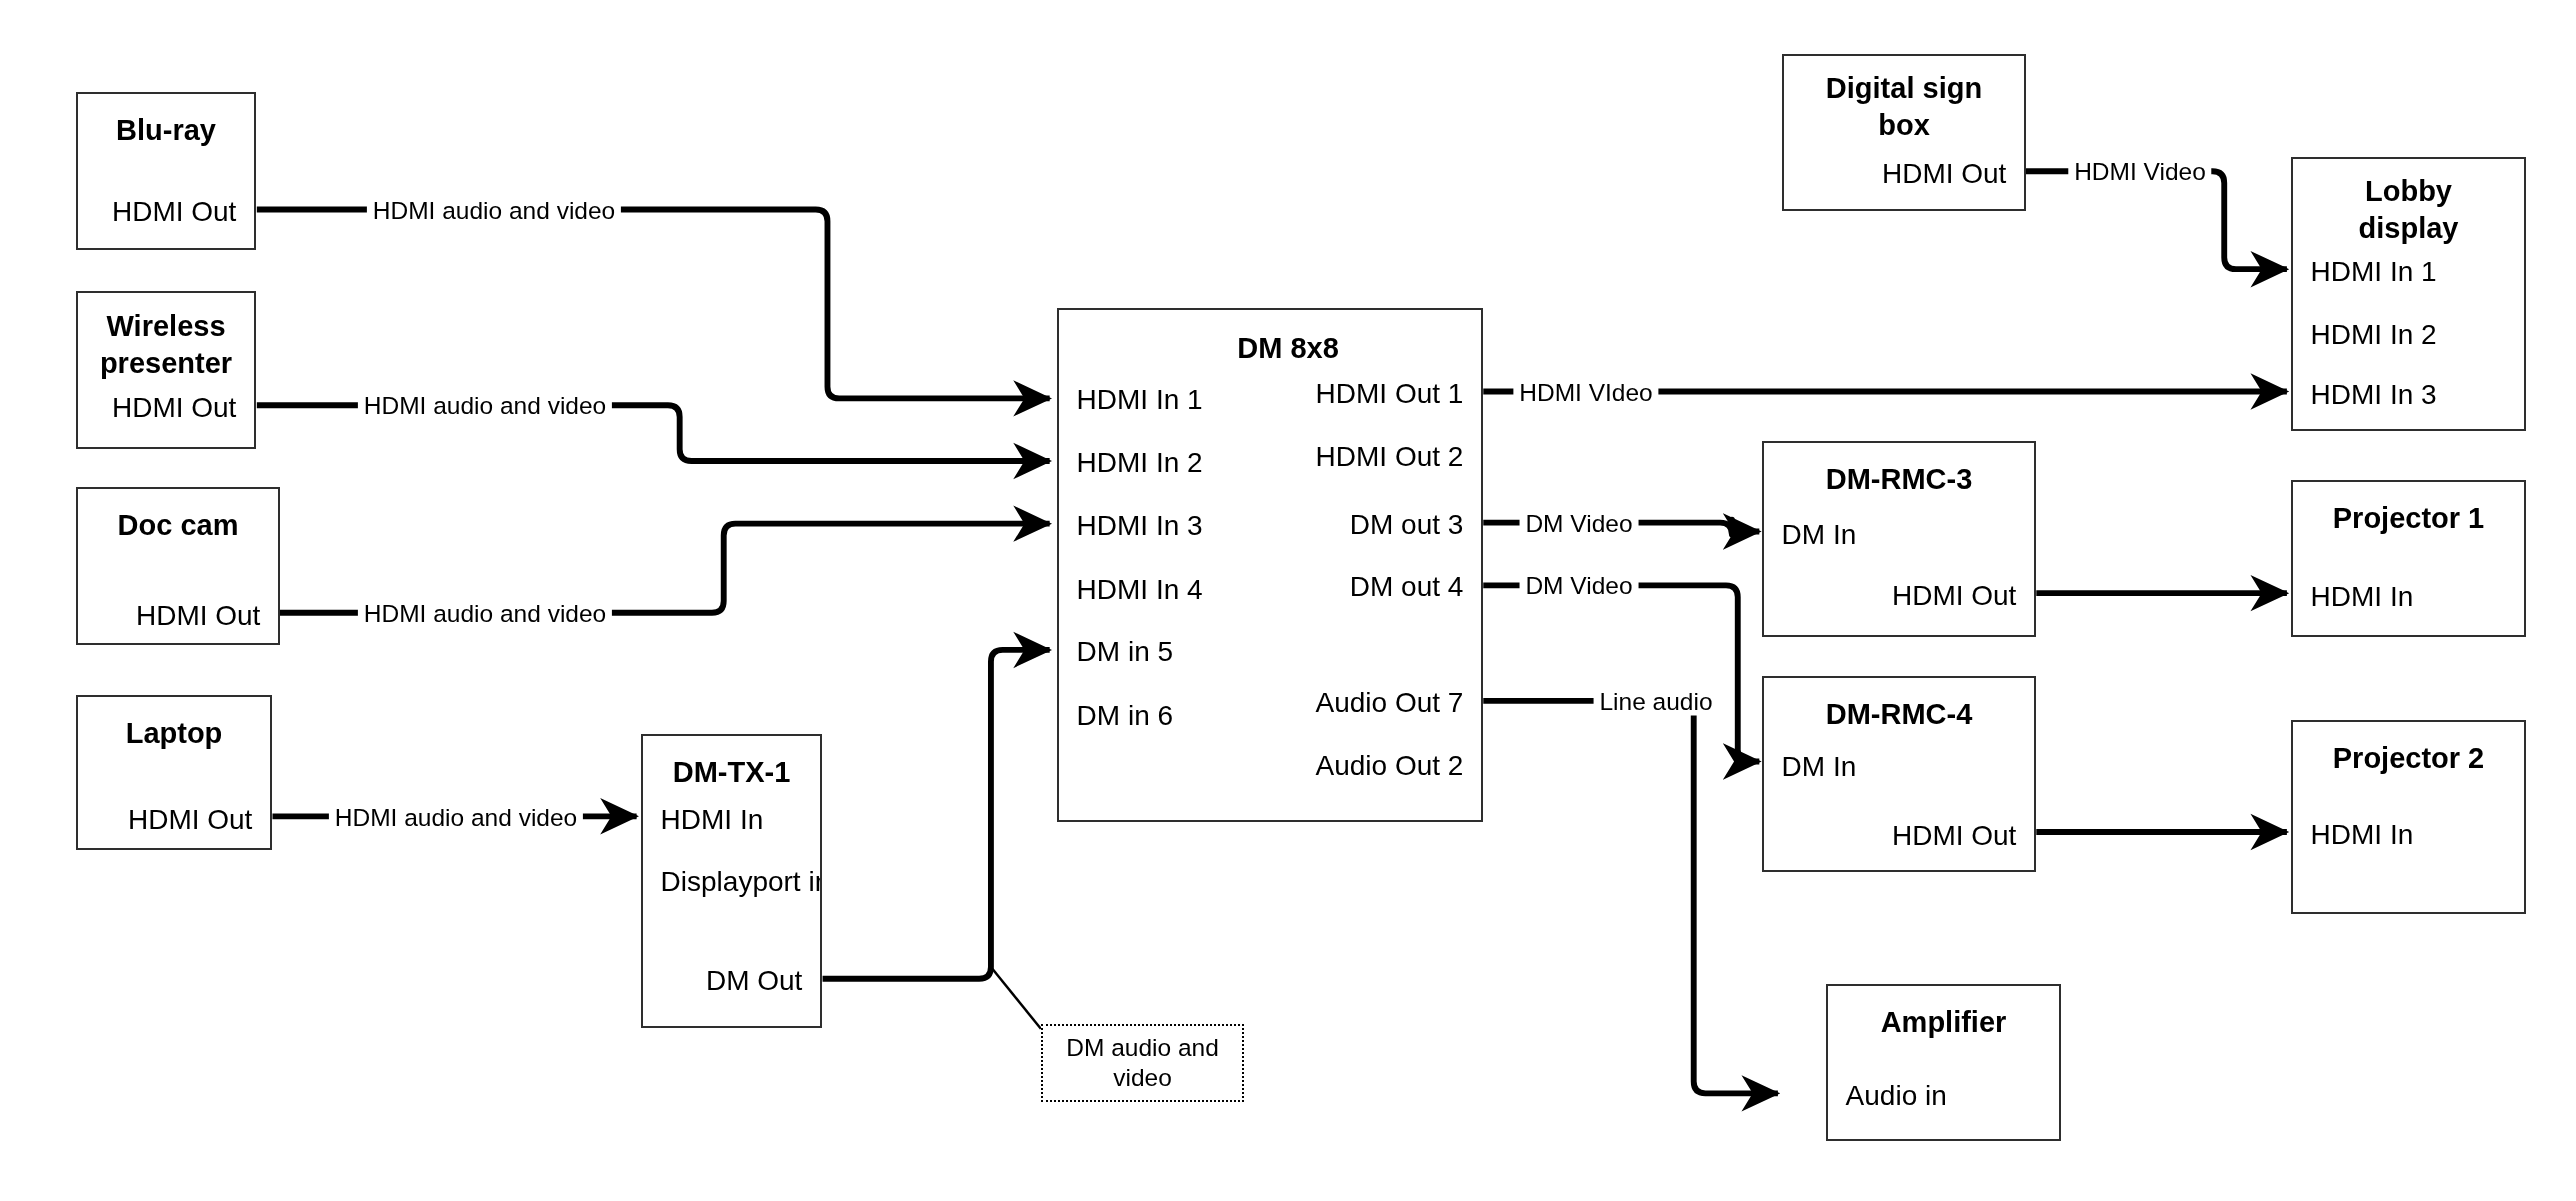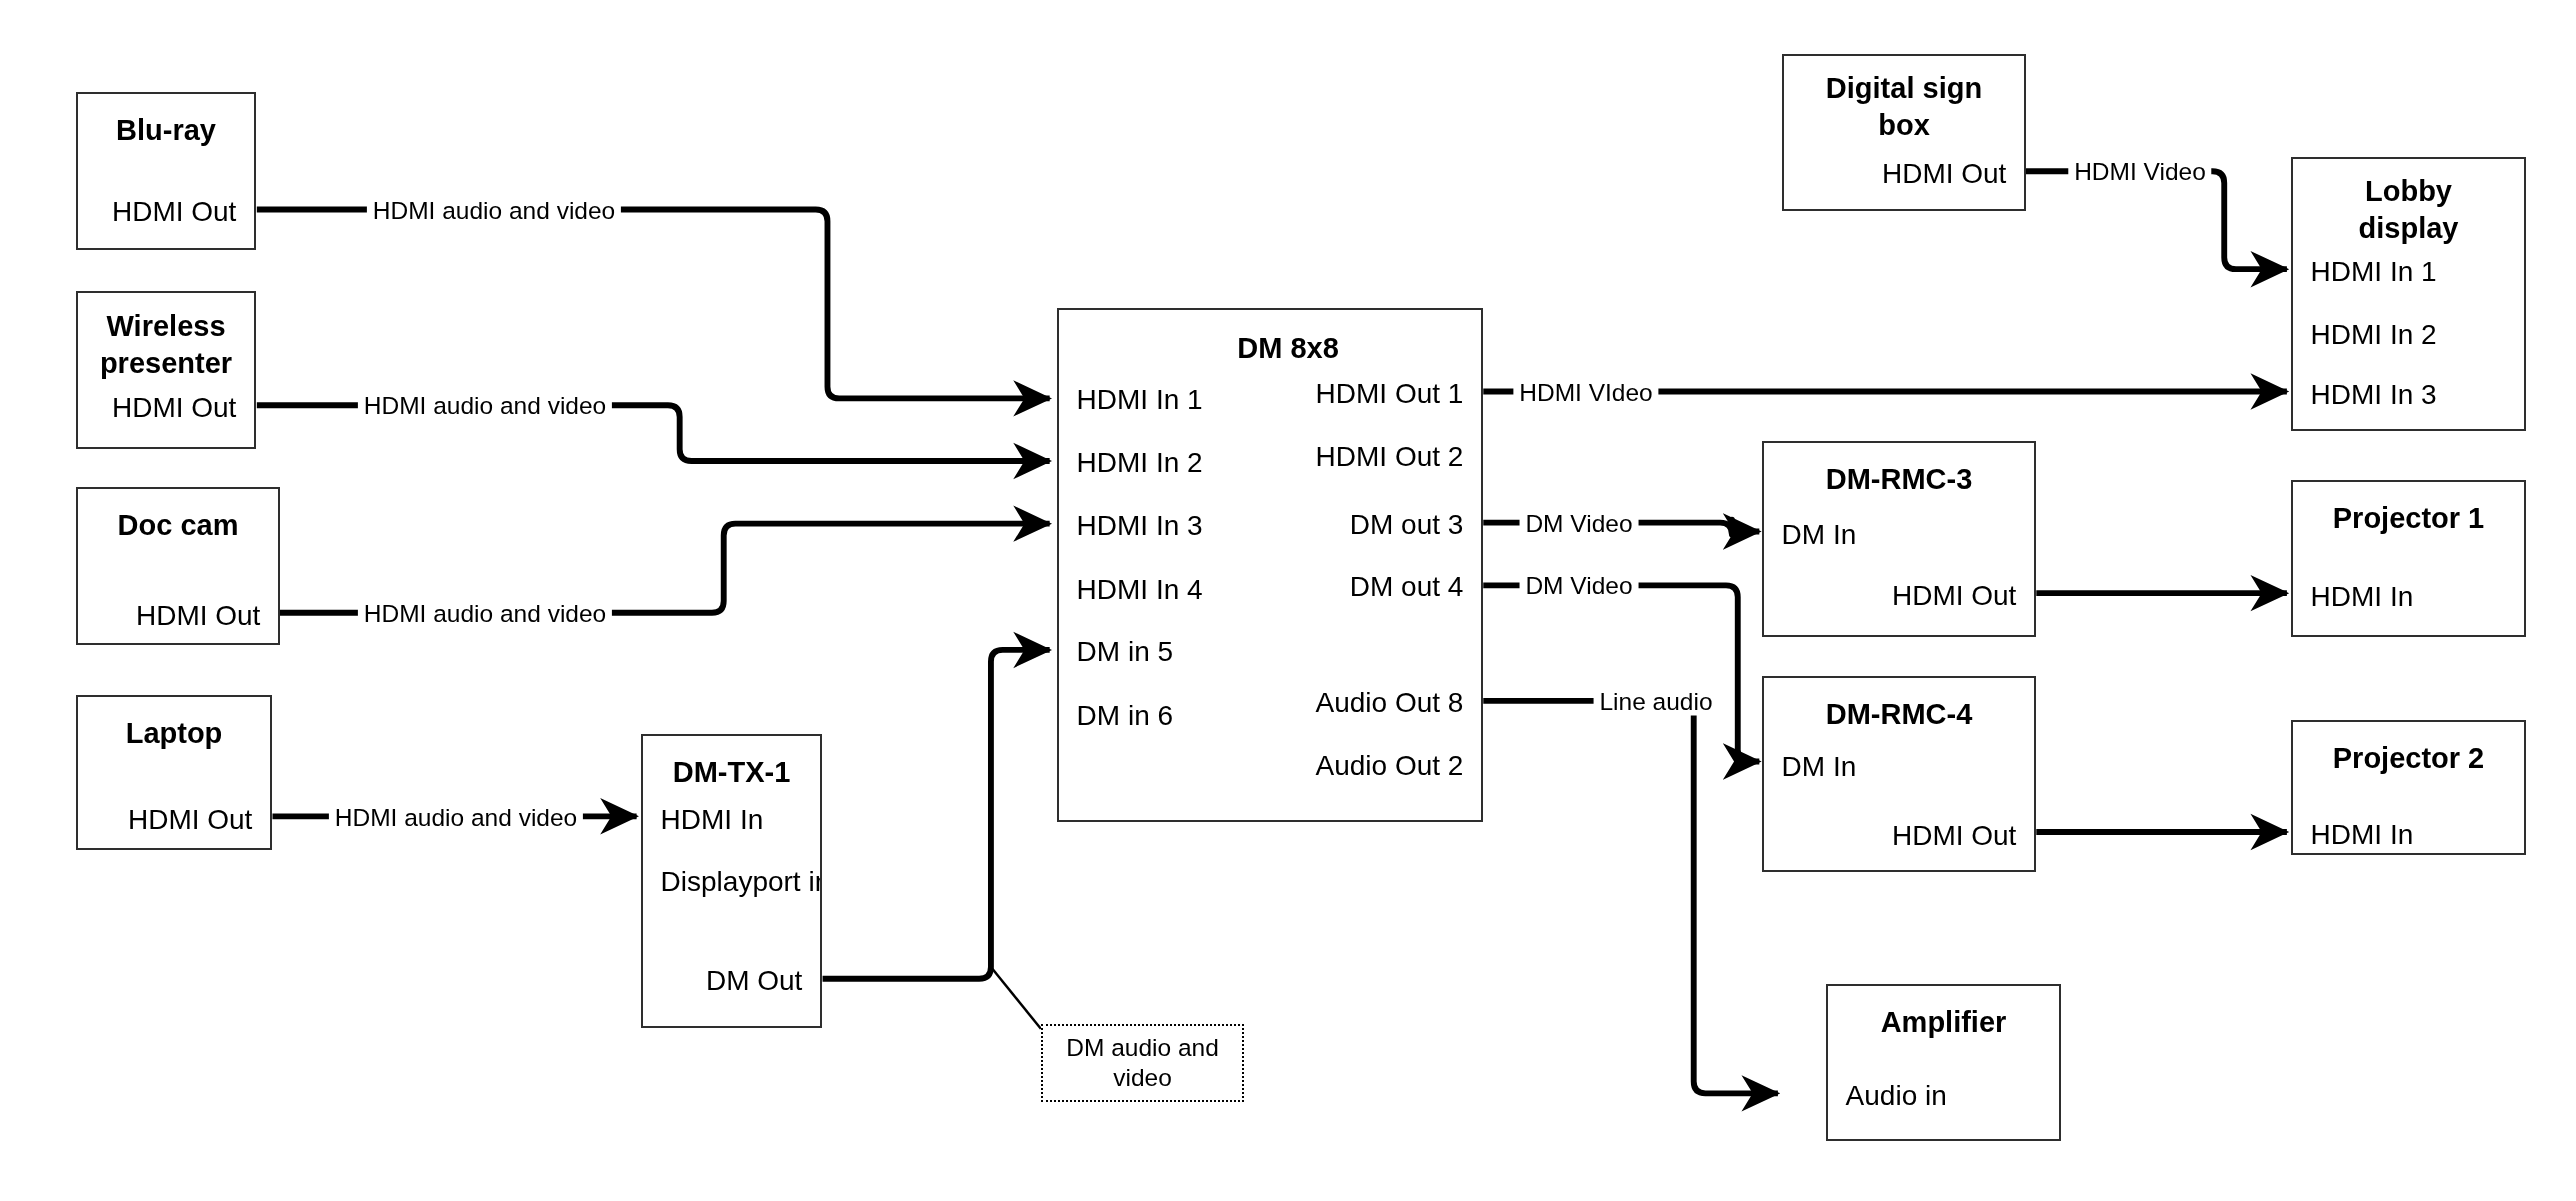--- a/index.html
+++ b/index.html
@@ -160,21 +160,21 @@
     <div class="port port-left" style="top:73px;">HDMI In 1</div>
     <div class="port port-left" style="top:136px;">HDMI In 2</div>
     <div class="port port-left" style="top:199px;">HDMI In 3</div>
     <div class="port port-left" style="top:263px;">HDMI In 4</div>
     <div class="port port-left" style="top:325px;">DM in 5</div>
     <div class="port port-left" style="top:389px;">DM in 6</div>
     <div class="port port-right" style="top:67px;margin-left:37px;">HDMI Out 1</div>
     <div class="port port-right" style="top:130px;">HDMI Out 2</div>
     <div class="port port-right" style="top:198px;">DM out 3</div>
     <div class="port port-right" style="top:260px;">DM out 4</div>
-    <div class="port port-right" style="top:376px;">Audio Out 8</div>
+    <div class="port port-right" style="top:376px;">Audio Out 7</div>
     <div class="port port-right" style="top:439px;">Audio Out 2</div>
   </div>
 
   <div class="node" style="left:1782px; top:54px; width:244px; height:157px;">
     <div class="node-title" style="top:13.7px; padding:0 37px;">Digital sign box</div>
     <div class="port port-right" style="top:101px;">HDMI Out</div>
   </div>
 
   <div class="node" style="left:2291px; top:157px; width:235px; height:274px;">
     <div class="node-title" style="top:13.7px; padding:0 62px;">Lobby display</div>
@@ -193,21 +193,21 @@
     <div class="node-title" style="top:17.6px;">DM-RMC-4</div>
     <div class="port port-left" style="top:72px;">DM In</div>
     <div class="port port-right" style="top:141px;">HDMI Out</div>
   </div>
 
   <div class="node" style="left:2291px; top:480px; width:235px; height:157px;">
     <div class="node-title" style="top:17.6px;">Projector 1</div>
     <div class="port port-left" style="top:98px;">HDMI In</div>
   </div>
 
-  <div class="node" style="left:2291px; top:720px; width:235px; height:135px;">
+  <div class="node" style="left:2291px; top:720px; width:235px; height:194px;">
     <div class="node-title" style="top:17.6px;">Projector 2</div>
     <div class="port port-left" style="top:96px;">HDMI In</div>
   </div>
 
   <div class="node" style="left:1782px; top:984px; width:235px; height:157px;margin-left:44px;">
     <div class="node-title" style="top:17.6px;">Amplifier</div>
     <div class="port port-left" style="top:93px;">Audio in</div>
   </div>
 
   <div class="edge-label" style="left:494px; top:210px;">HDMI audio and video</div>

